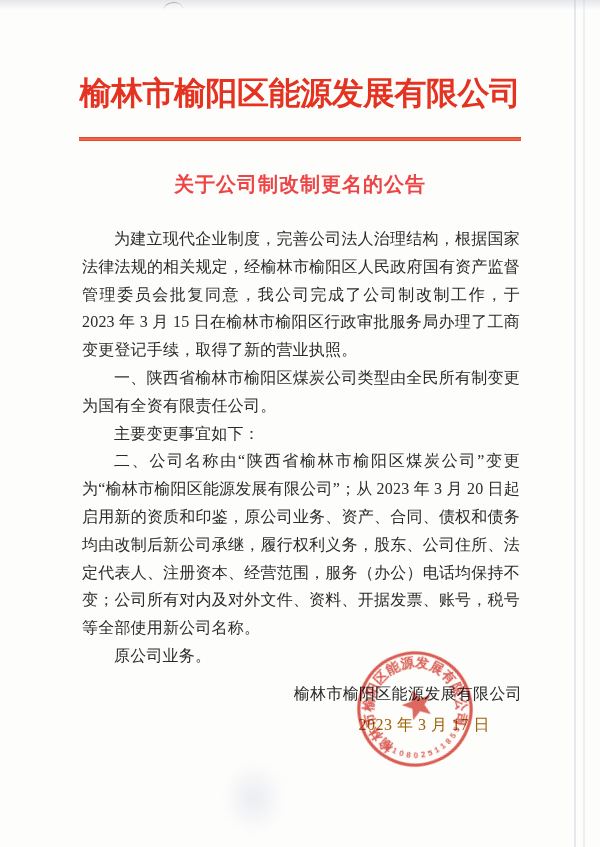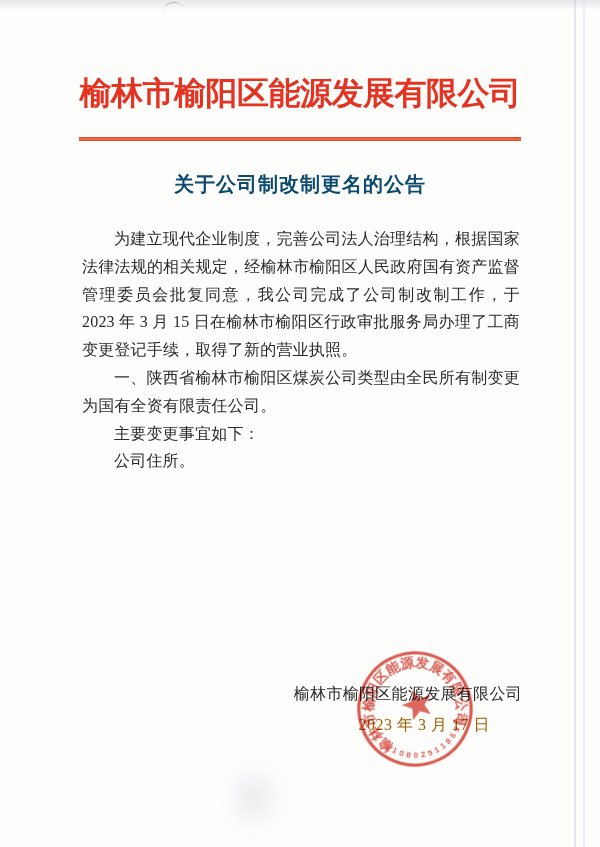--- a/index.html
+++ b/index.html
@@ -40,21 +40,21 @@
     position:absolute; top:137px; left:79px; width:442px; height:4px;
     background:linear-gradient(#d8402b,#f3734d 55%,#d8402b);
   }
   .doc-title{
     position:absolute; top:171px; left:0; width:100%;
     text-align:center;
     font-family:"Liberation Sans","DejaVu Sans",sans-serif;
     font-weight:bold;
     font-size:20px;
     letter-spacing:1px;
-    color:#0c4a6e;
+    color:#ef4444;
   }
   .body-text{
     position:absolute; top:225px; left:82px; width:438px;
     font-size:16px;
     line-height:27.8px;
     letter-spacing:0.2px;
     color:#2b2b2b;
   }
   .body-text p{
     text-align:justify;
@@ -107,21 +107,22 @@
   <div class="letterhead">榆林市榆阳区能源发展有限公司</div>
 
   <div class="divider"></div>
 
   <div class="doc-title">关于公司制改制更名的公告</div>
 
   <div class="body-text">
     <p>为建立现代企业制度，完善公司法人治理结构，根据国家法律法规的相关规定，经榆林市榆阳区人民政府国有资产监督管理委员会批复同意，我公司完成了公司制改制工作，于 2023 年 3 月 15 日在榆林市榆阳区行政审批服务局办理了工商变更登记手续，取得了新的营业执照。</p>
     <p>一、陕西省榆林市榆阳区煤炭公司类型由全民所有制变更为国有全资有限责任公司。</p>
     <p>主要变更事宜如下：</p>
-    <p>公司住所。</p>
+    <p>二、公司名称由“陕西省榆林市榆阳区煤炭公司”变更为“榆林市榆阳区能源发展有限公司”；从 2023 年 3 月 20 日起启用新的资质和印鉴，原公司业务、资产、合同、债权和债务均由改制后新公司承继，履行权利义务，股东、公司住所、法定代表人、注册资本、经营范围，服务（办公）电话均保持不变；公司所有对内及对外文件、资料、开据发票、账号，税号等全部使用新公司名称。</p>
+    <p>原公司业务。</p>
   </div>
 
   <div class="signature">榆林市榆阳区能源发展有限公司</div>
 
   <div class="sign-date">2023 年 3 月 17 日</div>
 
   <svg class="seal" viewBox="-66 -66 132 132" xmlns="http://www.w3.org/2000/svg">
     <circle class="rim" r="56"></circle>
     <g class="ring">
         <text class="ring-char" transform="rotate(-122) translate(0,-42)">榆</text>

